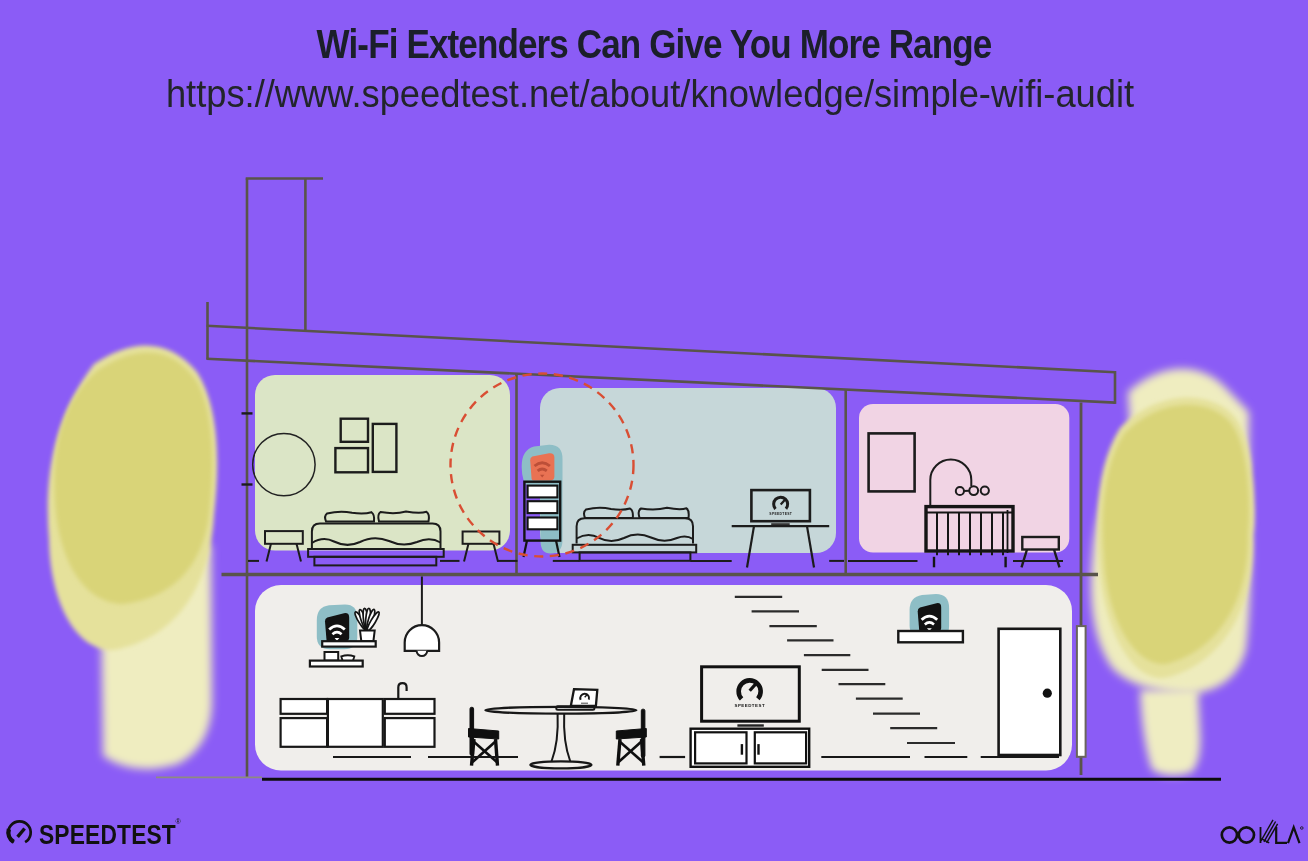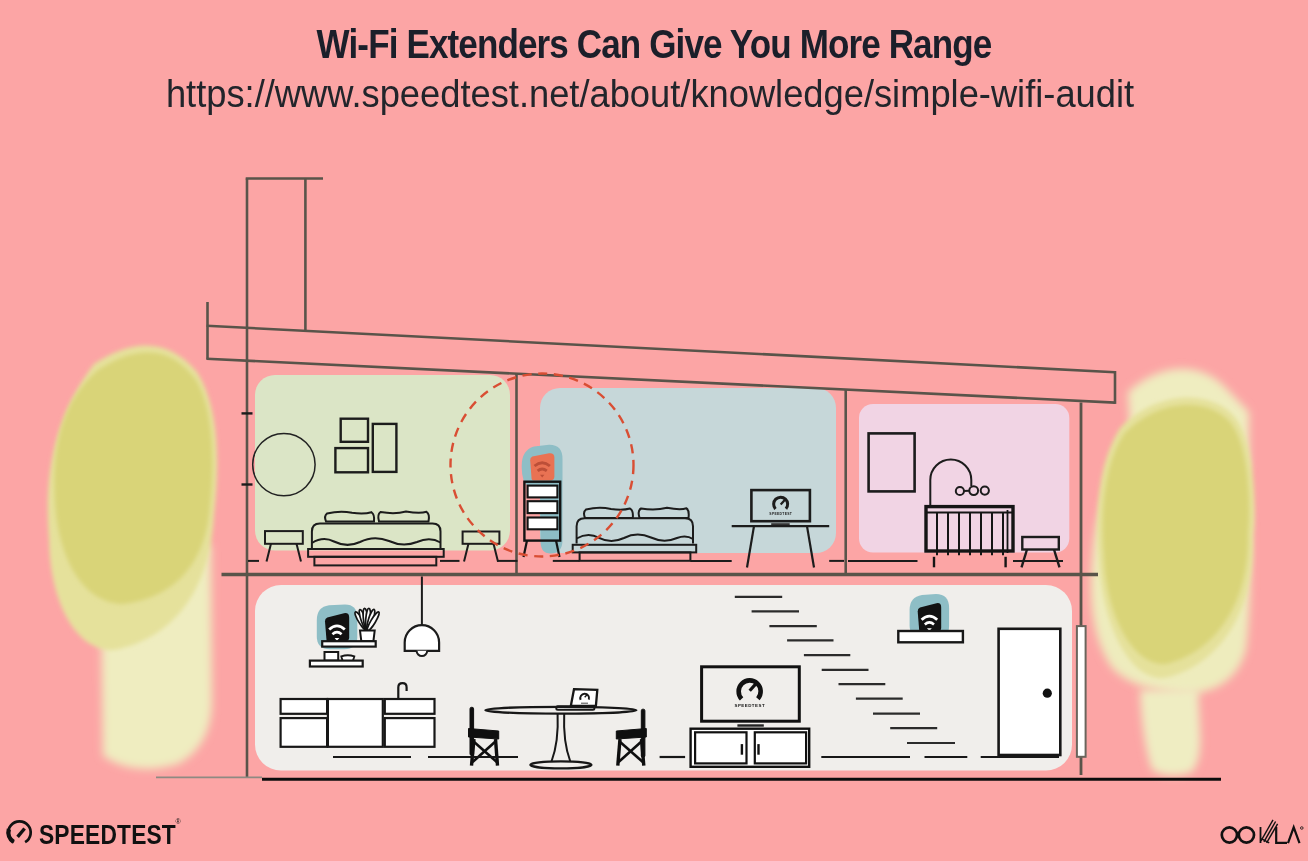--- a/index.html
+++ b/index.html
@@ -1,16 +1,16 @@
 <!DOCTYPE html>
 <html><head>
 <meta charset="utf-8">
 <style>
   html,body{margin:0;padding:0;background:#ffffff;}
-  .page{position:relative;width:1308px;height:861px;background:#fca5a5;overflow:hidden;
+  .page{position:relative;width:1308px;height:861px;background:#8b5cf6;overflow:hidden;
         font-family:"Liberation Sans", sans-serif;}
   svg{position:absolute;left:0;top:0;}
 </style>
 </head>
 <body>
 <div class="page">
 <svg width="1308" height="861" viewBox="0 0 1308 861" xmlns="http://www.w3.org/2000/svg">
 <defs>
   <filter id="soft" x="-30%" y="-30%" width="160%" height="160%">
           <feGaussianBlur stdDeviation="2.3"></feGaussianBlur>

